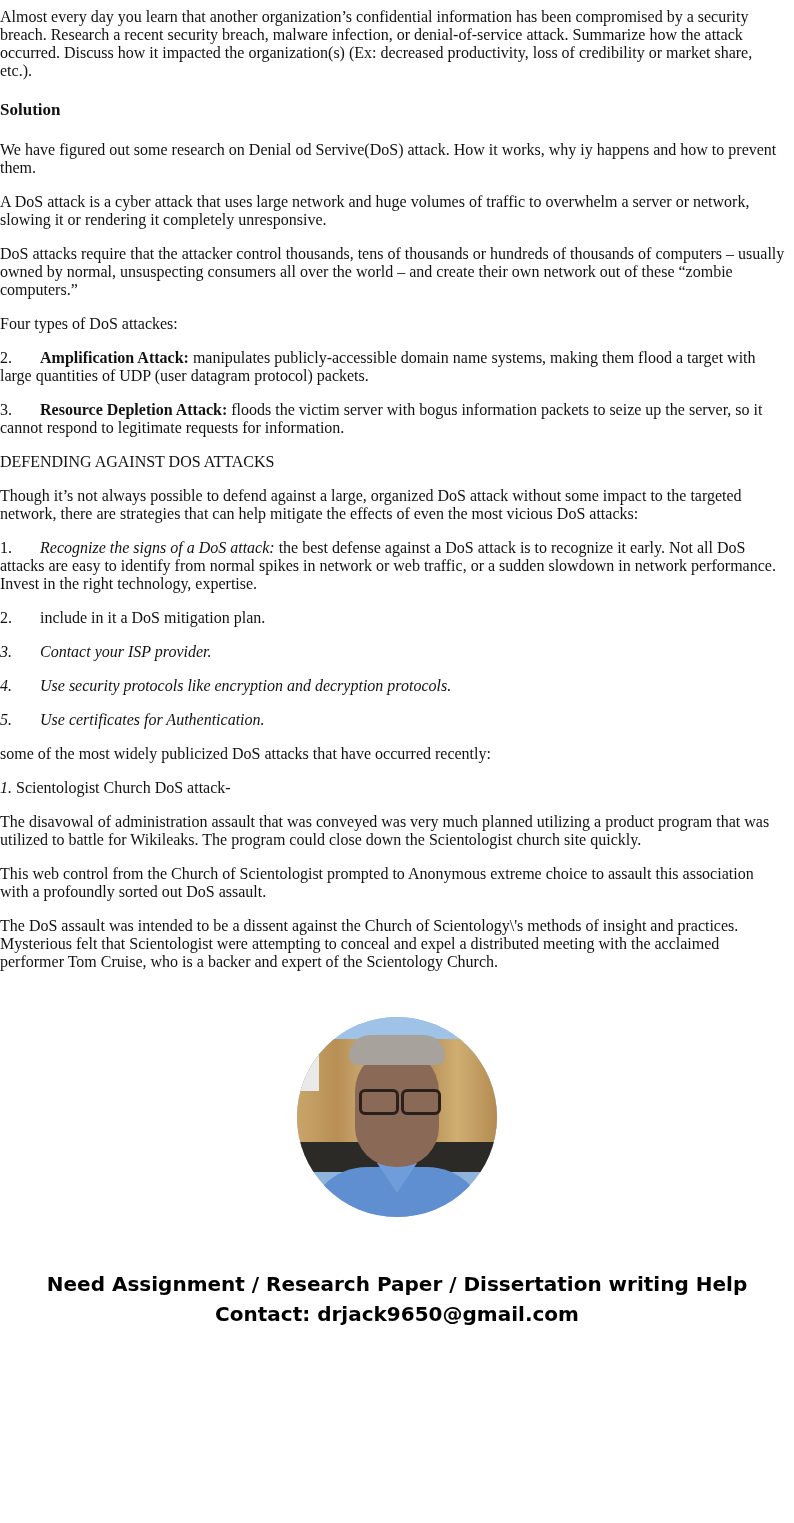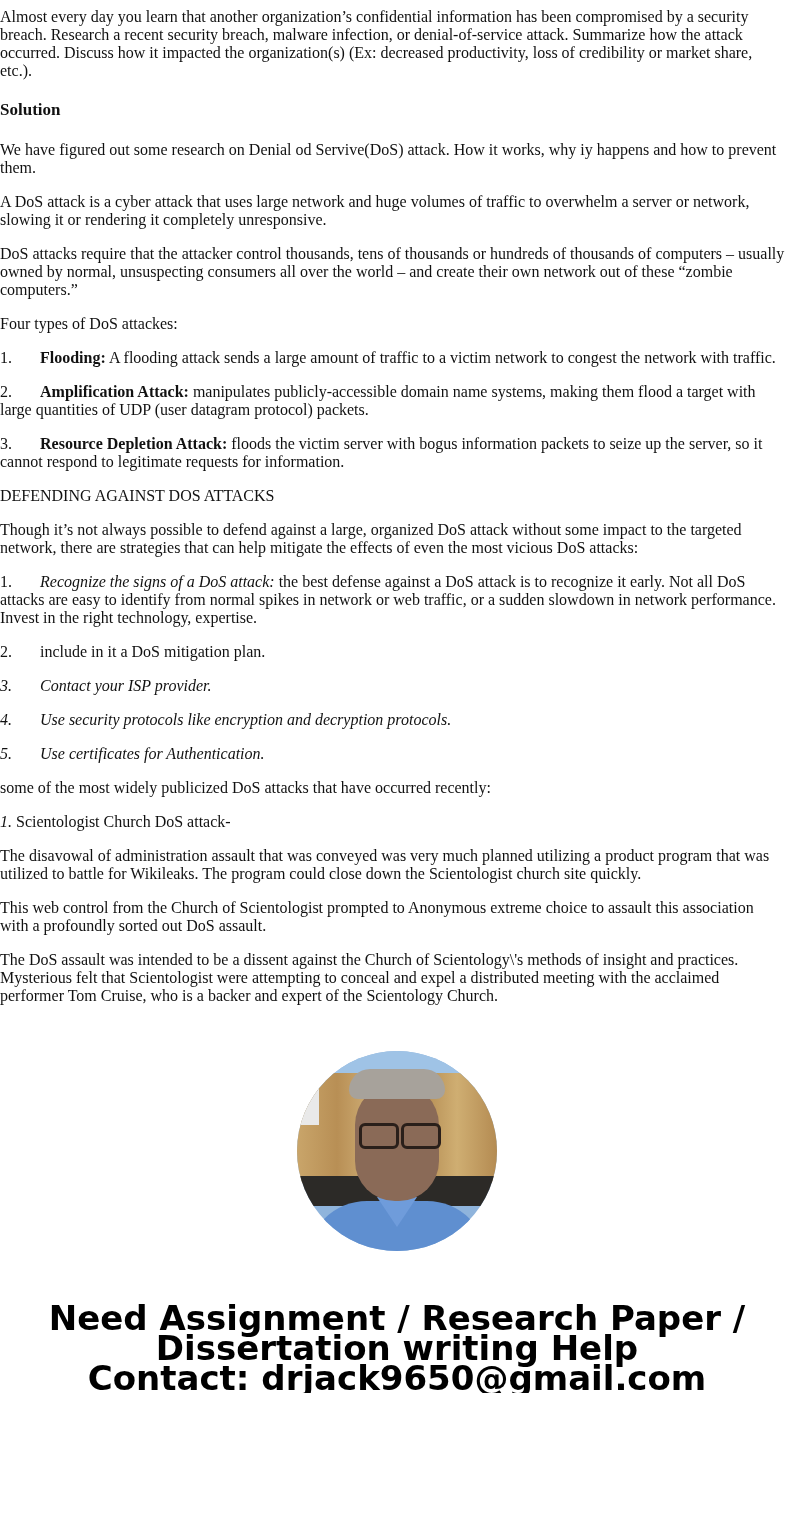--- a/index.html
+++ b/index.html
@@ -38,40 +38,39 @@
     .av-dark { position:absolute; left:0; top:125px; width:200px; height:30px; background:#2c2a27; }
     .av-hair { position:absolute; left:52px; top:18px; width:96px; height:60px; border-radius:48px 48px 20px 20px; background:#a7a29b; }
     .av-face { position:absolute; left:58px; top:32px; width:84px; height:118px; border-radius:42px 42px 40px 40px; background:#8a6a57; }
     .av-glass-l { position:absolute; left:62px; top:72px; width:34px; height:20px; border:3px solid #2a1f1a; border-radius:6px; }
     .av-glass-r { position:absolute; left:104px; top:72px; width:34px; height:20px; border:3px solid #2a1f1a; border-radius:6px; }
     .av-shirt { position:absolute; left:10px; top:150px; width:180px; height:70px; border-radius:60px 60px 0 0; background:#5f8fd0; }
     .av-collar { position:absolute; left:80px; top:146px; width:40px; height:30px; background:#6f9cdb; clip-path: polygon(0 0,50% 100%,100% 0); }
     .promo {
       font-family: "DejaVu Sans", sans-serif;
       font-weight: bold;
-      font-size: 34px;
+      font-size: 20px;
       line-height: 30px;
       text-align: center;
       color: #000000;
       margin-top: 52px;
       padding: 0 16px;
     }
   </style>
 </head>
 <body>
 
 <div class="page">
   <p>Almost every day you learn that another organization’s confidential information has been compromised by a security breach. Research a recent security breach, malware infection, or denial-of-service attack. Summarize how the attack occurred. Discuss how it impacted the organization(s) (Ex: decreased productivity, loss of credibility or market share, etc.).</p>
   <h3>Solution</h3>
   <p>We have figured out some research on Denial od Servive(DoS) attack. How it works, why iy happens and how to prevent them.</p>
   <p>A DoS attack is a cyber attack that uses large network and huge volumes of traffic to overwhelm a server or network, slowing it or rendering it completely unresponsive.</p>
   <p>DoS attacks require that the attacker control thousands, tens of thousands or hundreds of thousands of computers – usually owned by normal, unsuspecting consumers all over the world – and create their own network out of these “zombie computers.”</p>
   <p>Four types of DoS attackes:</p>
 
-  <p><span class="num">1.</span><span class="bold">Flooding:</span><span> A flooding attack sends a large amount of traffic to a victim network to congest the network with traffic.</span></p>
   <p><span class="num">2.</span><span class="bold">Amplification Attack:</span><span> manipulates publicly-accessible domain name systems, making them flood a target with large quantities of UDP (user datagram protocol) packets.</span></p>
   <p><span class="num">3.</span><span class="bold">Resource Depletion Attack:</span><span> floods the victim server with bogus information packets to seize up the server, so it cannot respond to legitimate requests for information.</span></p>
 
   <p>DEFENDING AGAINST DOS ATTACKS</p>
   <p>Though it’s not always possible to defend against a large, organized DoS attack without some impact to the targeted network, there are strategies that can help mitigate the effects of even the most vicious DoS attacks:</p>
 
   <p><span class="num">1.</span><span class="ital">Recognize the signs of a DoS attack:</span><span> the best defense against a DoS attack is to recognize it early. Not all DoS attacks are easy to identify from normal spikes in network or web traffic, or a sudden slowdown in network performance. Invest in the right technology, expertise.</span></p>
   <p><span class="num">2.</span><span>include in it a DoS mitigation plan.</span></p>
   <p><span class="num ital">3.</span><span class="ital">Contact your ISP provider.</span></p>
   <p><span class="num ital">4.</span><span class="ital">Use security protocols like encryption and decryption protocols.</span></p>

